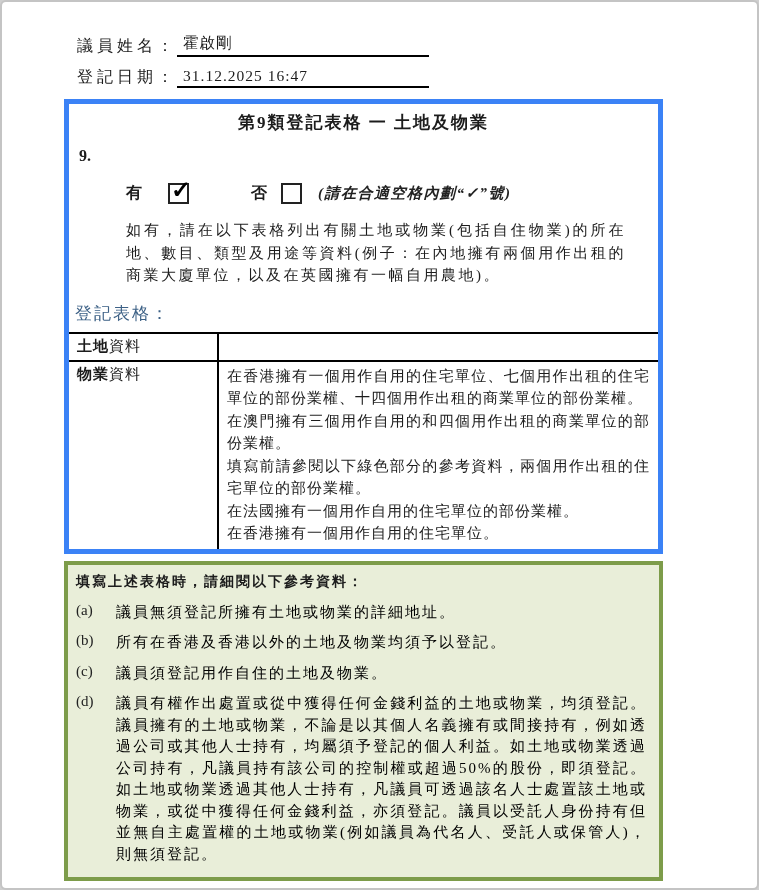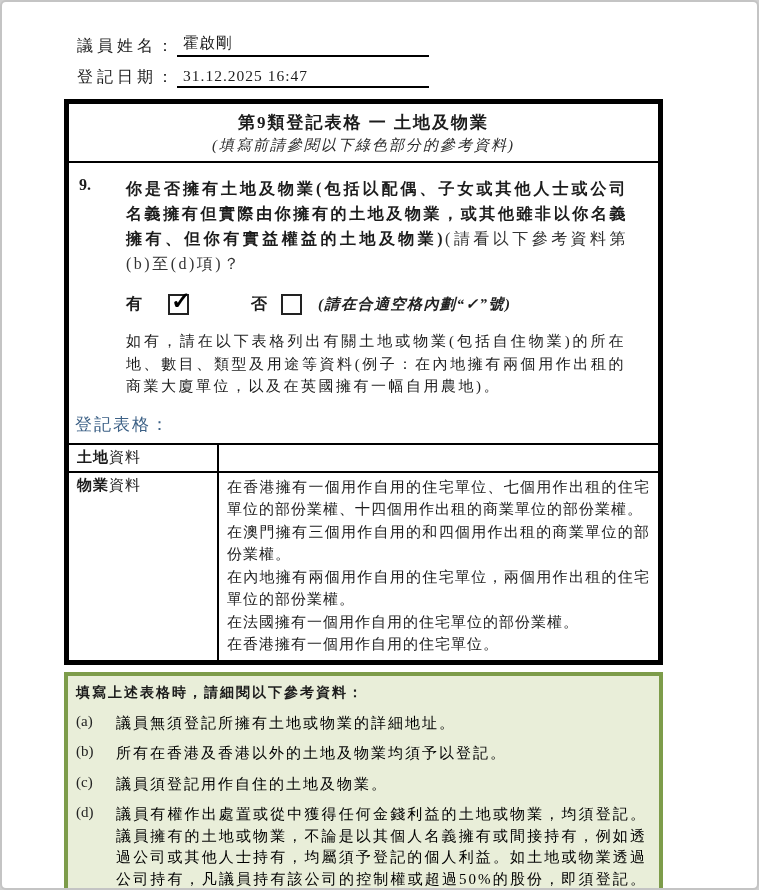--- a/index.html
+++ b/index.html
@@ -34,21 +34,21 @@
     width: 252px;
     border-bottom: 2px solid #000;
     padding: 0 0 1px 6px;
     font-size: 15.5px;
     letter-spacing: 1px;
   }
 
   
   .blue-box {
     margin-top: 11px;
-    border: 5px solid #000000;
+    border: 5px solid #3b82f6;
     background: #ffffff;
   }
   .box-header {
     text-align: center;
     font-weight: bold;
     font-size: 17px;
     letter-spacing: 2px;
     padding-top: 7px;
   }
   .box-subheader {
@@ -191,25 +191,23 @@
       <span class="field-value">霍啟剛</span>
     </div>
     <div class="field-row">
       <span class="field-label">登記日期：</span>
       <span class="field-value">31.12.2025 16:47</span>
     </div>
   </div>
 
   <div class="blue-box">
     <div class="box-header">第9類登記表格  一  土地及物業</div>
-    <div class="box-subheader">(填寫前請參閱以下綠色部分的參考資料)</div>
 
     <div class="question">
       <span class="q-no">9.</span>
-      <span class="q-text"><span>你是否擁有土地及物業(包括以配偶、子女或其他人士或公司名義擁有但實際由你擁有的土地及物業，或其他雖非以你名義擁有、但你有實益權益的土地及物業)</span><span class="q-rest">(請看以下參考資料第(b)至(d)項)？</span></span>
     </div>
 
     <div class="answer-row">
       <span class="yn-label">有</span>
       <span class="checkbox">
           <span class="tick">✓</span>
         </span>
       <span class="yn-label gap-no">否</span>
       <span class="checkbox cb-no"></span>
       <span class="tick-hint">(請在合適空格內劃“✓”號)</span>
@@ -223,21 +221,21 @@
       <tbody>
           <tr class="row-land">
         <td class="col-label"><span class="lbl-bold">土地</span><span>資料</span></td>
         <td class="col-value"></td>
       </tr>
       <tr class="row-property">
         <td class="col-label"><span class="lbl-bold">物業</span><span>資料</span></td>
         <td class="col-value">
           <div class="value-line">在香港擁有一個用作自用的住宅單位、七個用作出租的住宅單位的部份業權、十四個用作出租的商業單位的部份業權。</div>
           <div class="value-line">在澳門擁有三個用作自用的和四個用作出租的商業單位的部份業權。</div>
-          <div class="value-line">在內地擁有兩個用作自用的住宅單位，兩個用作出租的住宅單位的部份業權。</div>
+          <div class="value-line">填寫前請參閱以下綠色部分的參考資料，兩個用作出租的住宅單位的部份業權。</div>
           <div class="value-line">在法國擁有一個用作自用的住宅單位的部份業權。</div>
           <div class="value-line">在香港擁有一個用作自用的住宅單位。</div>
         </td>
       </tr>
     </tbody>
       </table>
   </div>
 
   <div class="green-box">
     <div class="ref-heading">填寫上述表格時，請細閱以下參考資料：</div>

